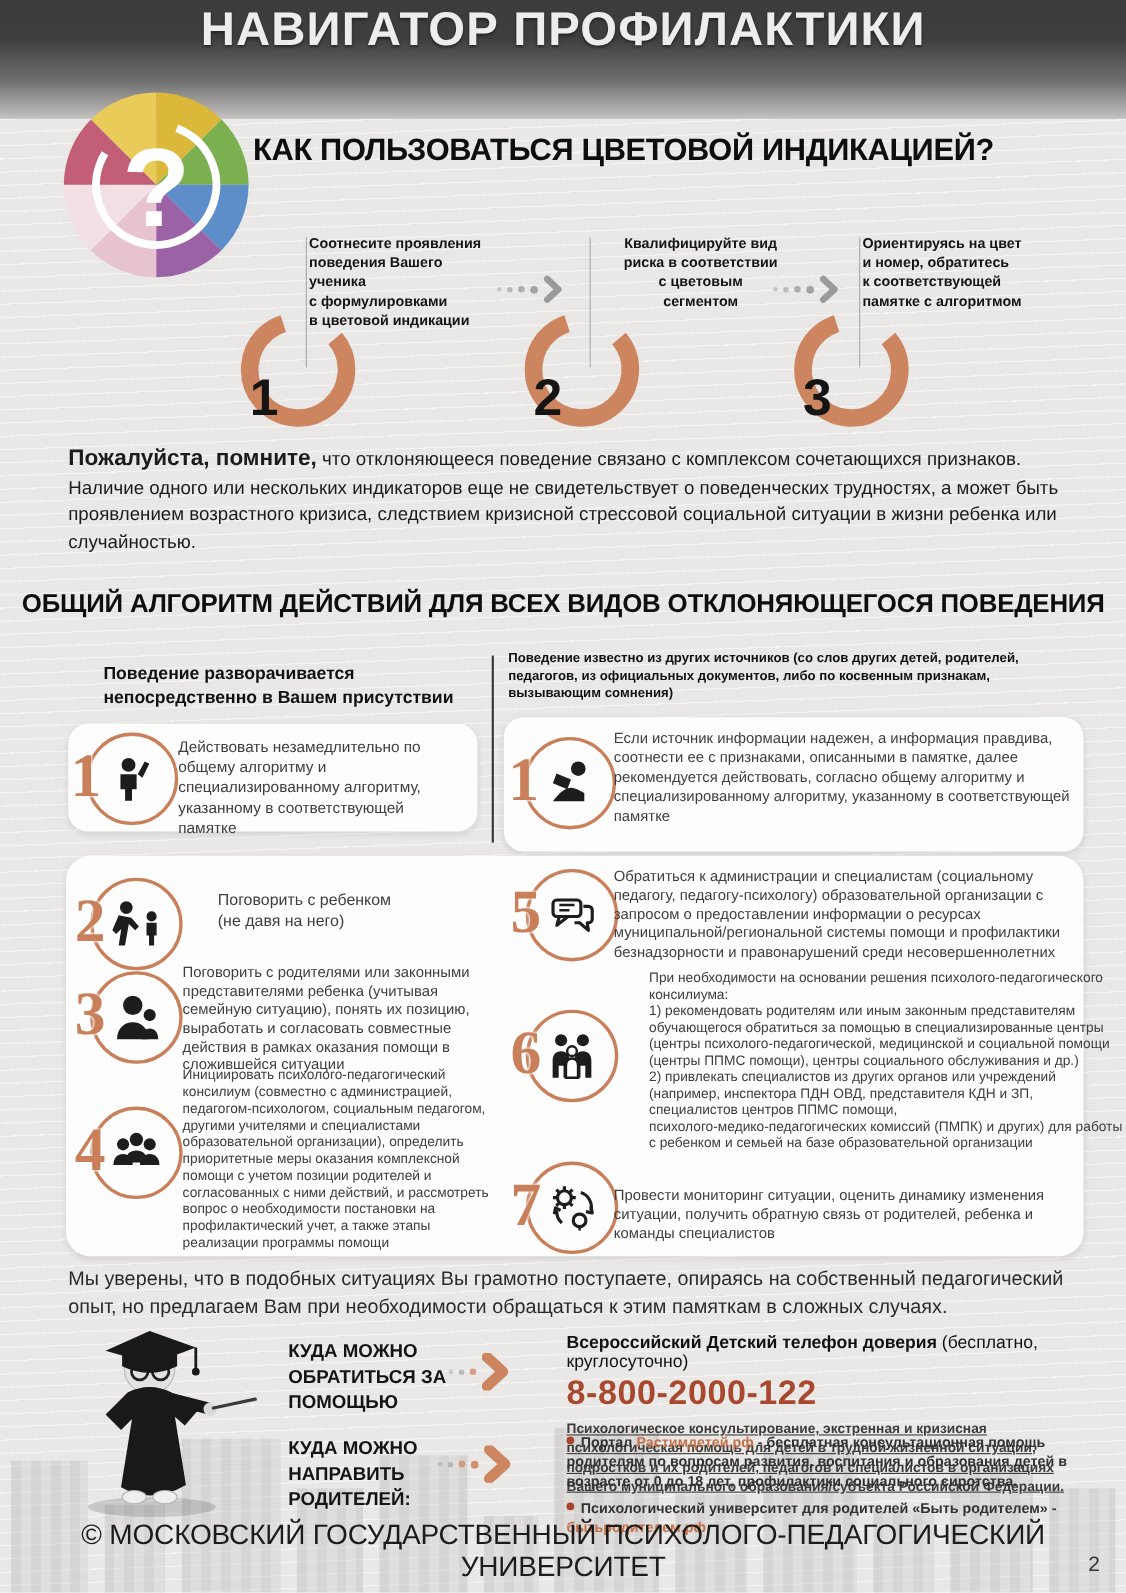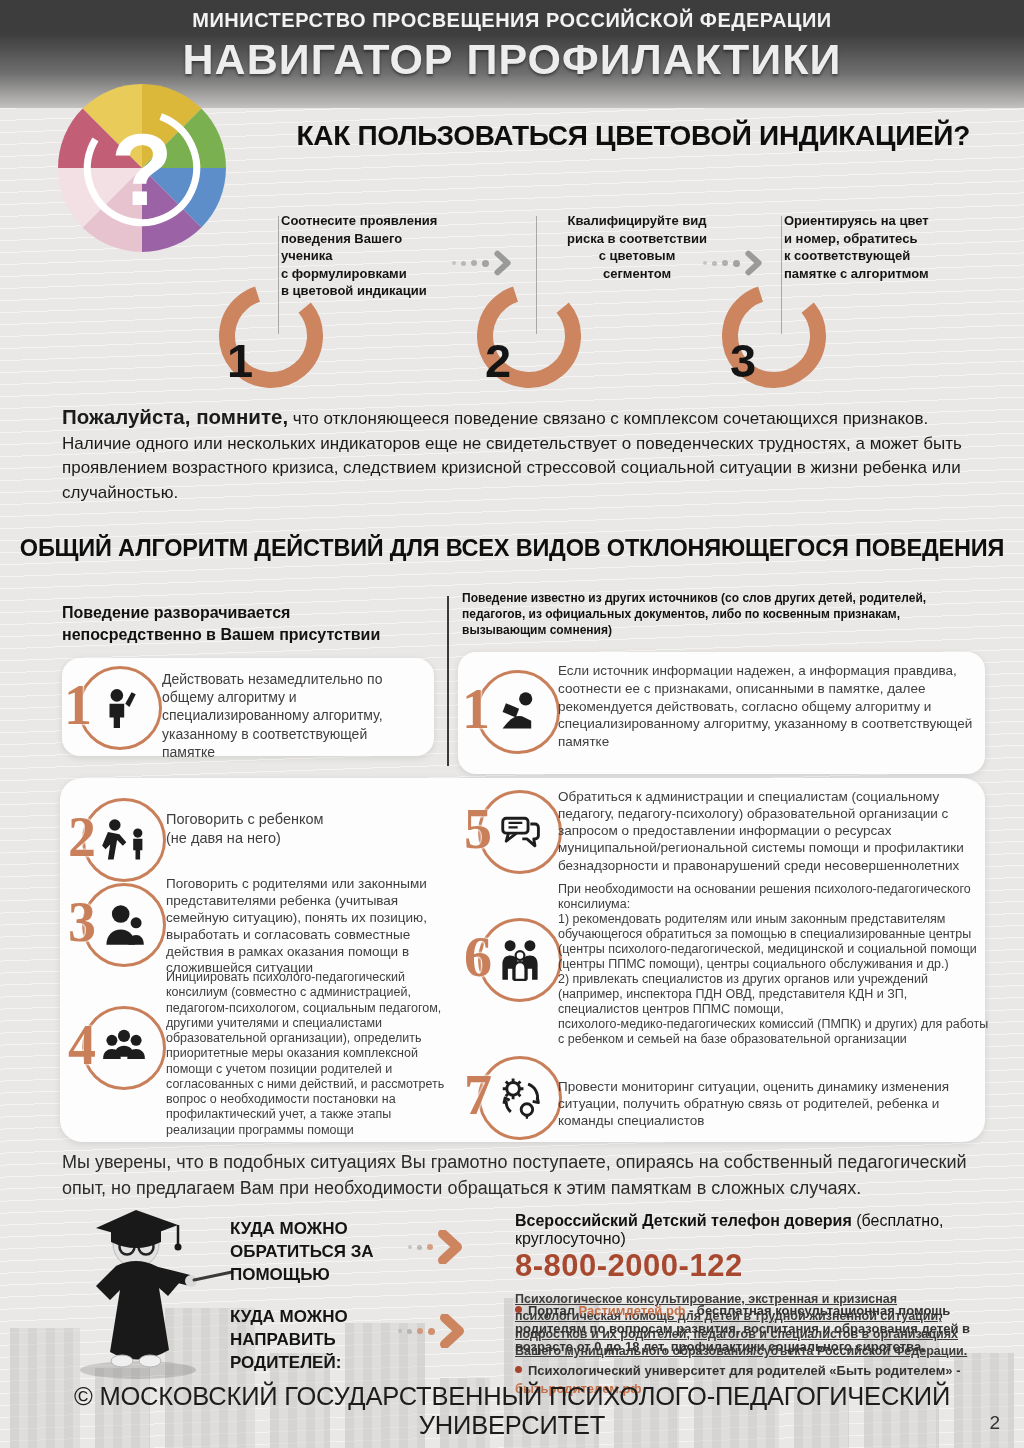--- a/index.html
+++ b/index.html
@@ -16,21 +16,21 @@
        text-align:center;}
   .hdr .ministry{padding-top:9px;font-size:20px;font-weight:bold;color:#f2f2f2;letter-spacing:.5px;}
   .hdr .title{margin-top:6px;font-size:43px;font-weight:bold;color:#ededed;letter-spacing:1px;
        text-shadow:0 2px 3px rgba(0,0,0,.45);line-height:1;}
   .hdr .subtitle{margin-top:2px;font-size:15px;font-weight:bold;color:#e3e3e3;letter-spacing:1px;}
 
   
   .logo{left:56px;top:82px;width:172px;height:172px;z-index:4;}
 
   
-  .sec1-h{left:230px;top:120px;width:740px;font-size:28px;font-weight:bold;color:#0e0e0e;letter-spacing:-.3px;text-align:right;}
+  .sec1-h{left:230px;top:120px;width:740px;font-size:28px;font-weight:bold;color:#0e0e0e;letter-spacing:-.3px;}
   .sec1-sub{left:230px;top:162px;width:740px;font-size:16.5px;font-weight:bold;color:#111;}
 
   .step{width:265px;height:190px;}
   .step-text{position:absolute;left:66px;top:0;width:196px;font-size:13px;font-weight:bold;
        color:#141414;line-height:1.35;white-space:pre-line;}
   .step-line{position:absolute;left:63px;top:4px;width:1px;height:118px;background:rgba(0,0,0,.28);}
   .step-ring{position:absolute;left:0;top:68px;width:112px;height:112px;}
   .step-num{position:absolute;left:12px;bottom:4px;font-size:47px;font-weight:bold;color:#141414;}
 
   .dots-arrow{display:flex;align-items:center;gap:5px;height:26px;}
@@ -55,21 +55,21 @@
 
   .wbox{background:#fdfdfd;border-radius:18px;box-shadow:0 2px 7px rgba(0,0,0,.10);}
 
   .badge{position:absolute;width:92px;height:84px;}
   .badge-ring{position:absolute;left:10px;top:0;width:78px;height:78px;border:3px solid #c9805a;
       border-radius:50%;display:flex;align-items:center;justify-content:center;background:transparent;}
   .badge-num{position:absolute;left:-4px;top:50%;transform:translateY(-54%);z-index:2;
       font-family:"Liberation Serif",serif;font-weight:bold;font-size:56px;color:#c9805a;
       text-shadow:0 0 3px #fdfdfd,0 0 3px #fdfdfd;}
   .item-text{position:absolute;color:#3e3e3e;}
-  .pre{white-space:pre-line;}
+  .pre{white-space:pre-line;margin-left:32px;}
 
   
   .closing{left:62px;top:1150px;width:910px;font-size:18px;line-height:1.42;color:#2b2b2b;}
   .klabel{font-size:17px;font-weight:bold;color:#141414;line-height:1.35;}
   .hot-title{font-size:16px;color:#111;}
   .hot-title b{font-weight:bold;}
   .phone{font-size:31px;font-weight:bold;color:#a8492f;letter-spacing:.5px;}
   .phone-desc{font-size:12.5px;color:#3c3c3c;line-height:1.38;margin-top:7px;font-weight:bold;text-decoration:underline;}
   .bullets{font-size:13px;color:#333;line-height:1.38;font-weight:bold;}
   .bullets .row{margin-bottom:6px;}
@@ -82,21 +82,20 @@
   .bld{background:repeating-linear-gradient(90deg,#c3c2c0 0 9px,#d4d3d1 9px 18px);}
   .copyright{left:0;top:1382px;width:1024px;text-align:center;font-size:25.5px;color:#1c1c1c;z-index:2;letter-spacing:-.2px;}
   .pagenum{left:0;top:1412px;width:1000px;text-align:right;font-size:19px;color:#333;z-index:2;}
 </style>
 </head>
 <body>
 
 <div class="page">
 
   <div class="abs hdr">
-    <div class="ministry">МИНИСТЕРСТВО ПРОСВЕЩЕНИЯ РОССИЙСКОЙ ФЕДЕРАЦИИ</div>
     <div class="title">НАВИГАТОР ПРОФИЛАКТИКИ</div>
   </div>
 
   <div class="abs logo">
     <svg width="172" height="172" viewBox="0 0 170 170">
       <path d="M85,85 L26.3,26.3 A83 83 0 0 1 85,2 Z" fill="#e9cb59"></path>
       <path d="M85,85 L85,2 A83 83 0 0 1 143.7,26.3 Z" fill="#dcb83a"></path>
       <path d="M85,85 L143.7,26.3 A83 83 0 0 1 168,85 Z" fill="#7ab050"></path>
       <path d="M85,85 L168,85 A83 83 0 0 1 143.7,143.7 Z" fill="#5d8ec9"></path>
       <path d="M85,85 L143.7,143.7 A83 83 0 0 1 85,168 Z" fill="#9b63a6"></path>

